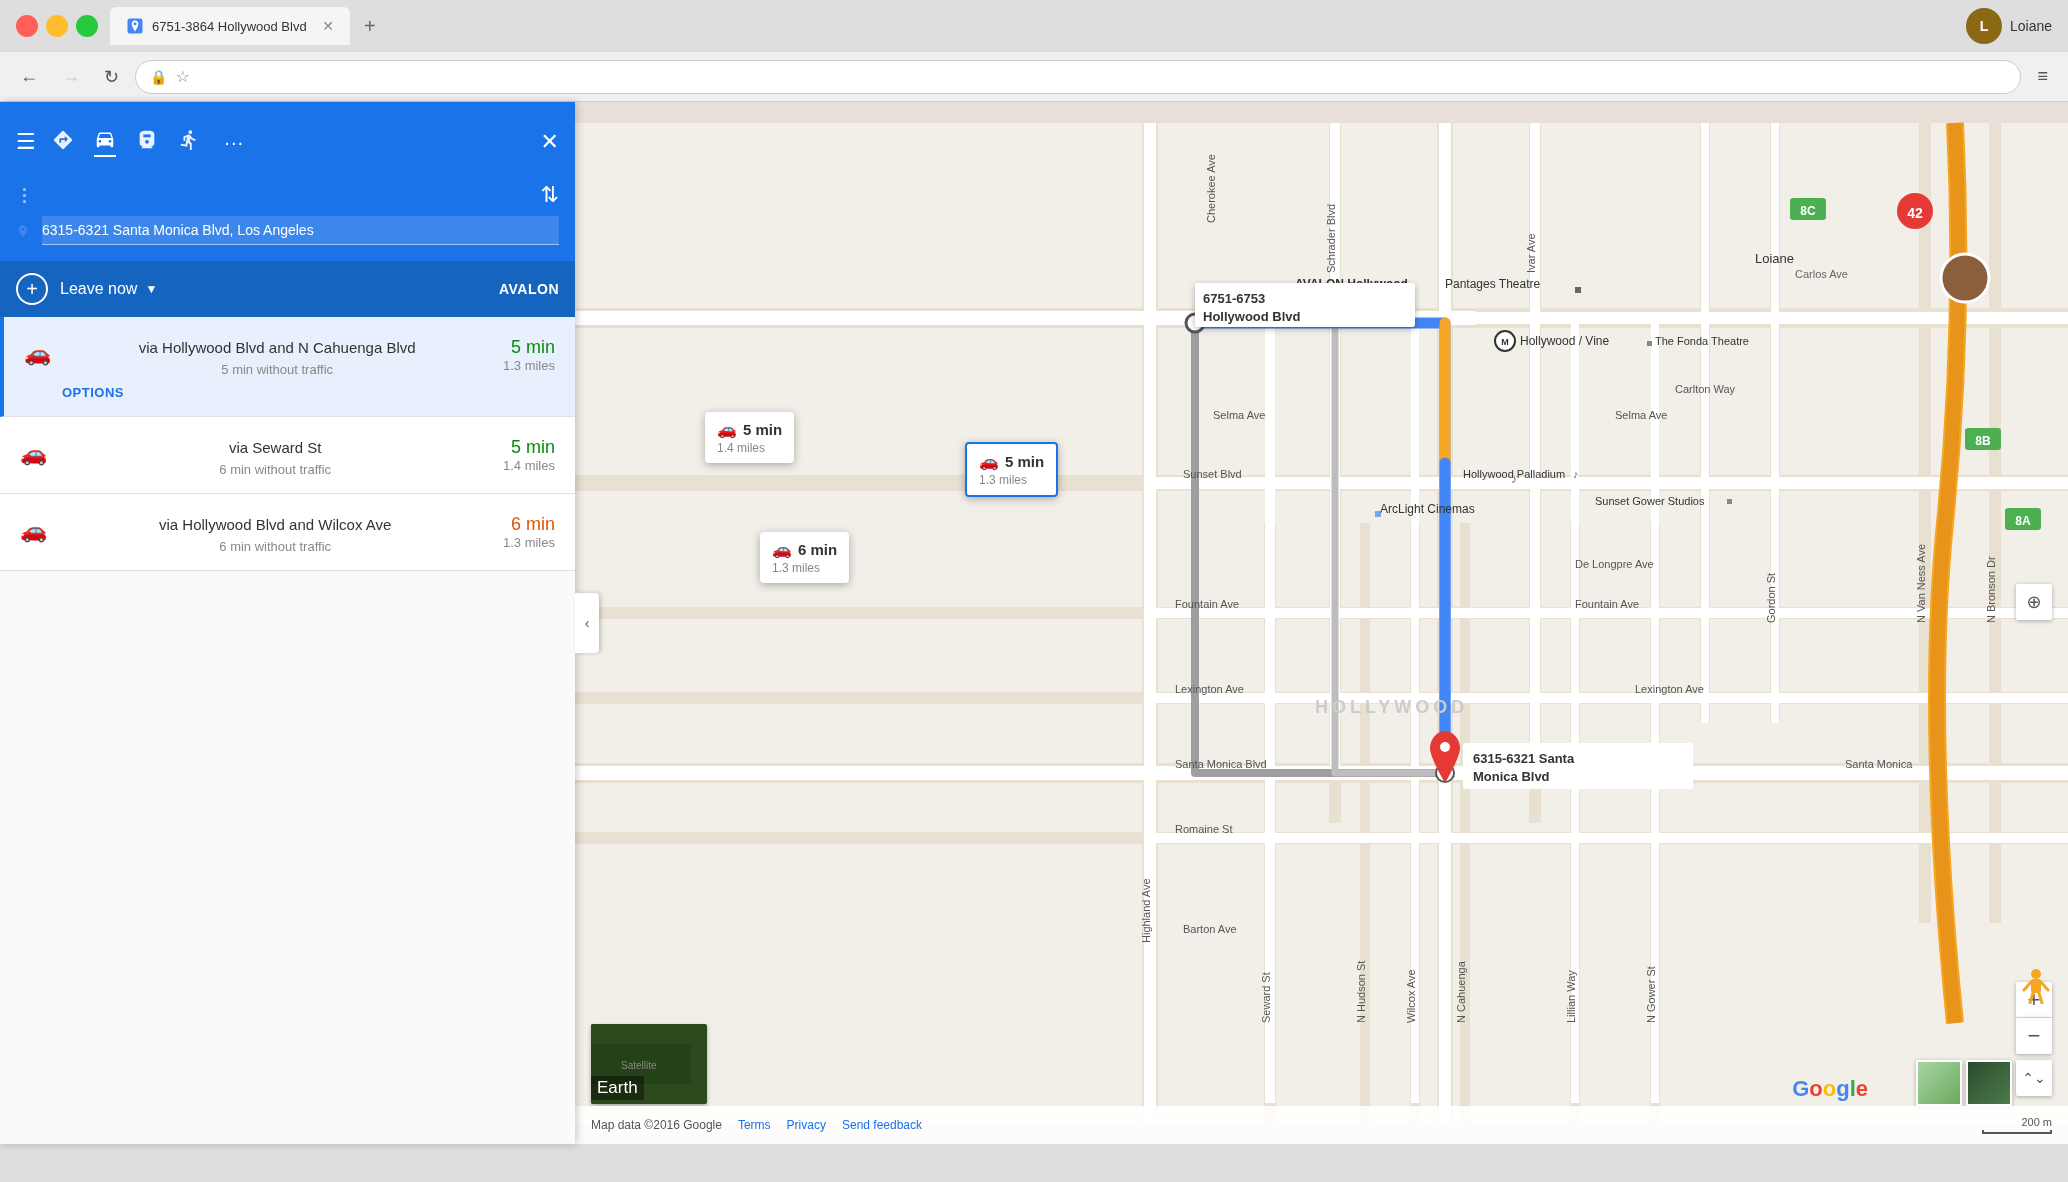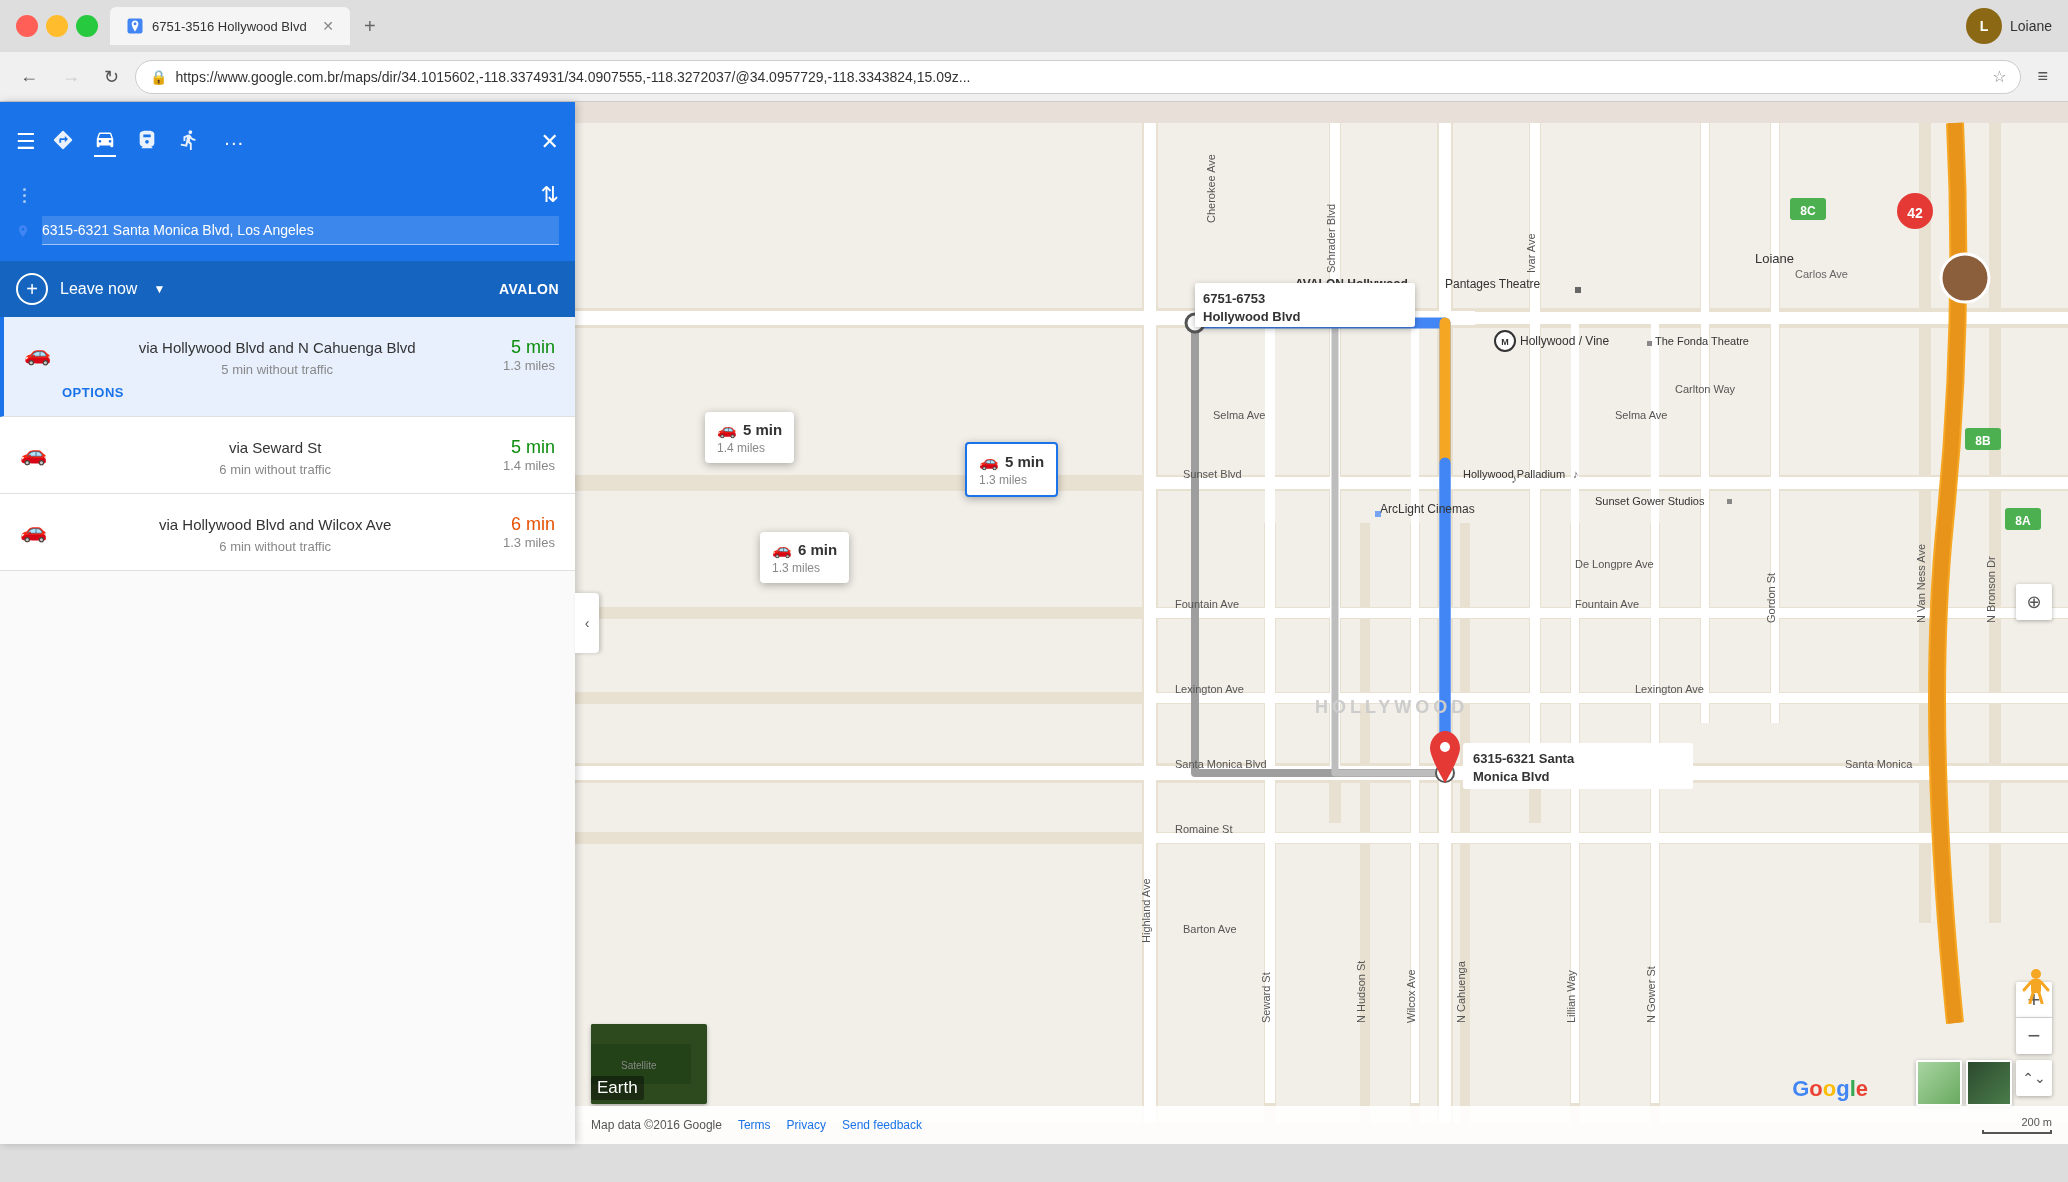--- a/index.html
+++ b/index.html
@@ -210,21 +210,21 @@
     }
     .leave-now-btn {
       background: none;
       border: none;
       color: white;
       font-size: 16px;
       font-weight: 500;
       cursor: pointer;
       display: flex;
       align-items: center;
-      gap: 16px;
+      gap: 8px;
     }
     .dropdown-arrow { font-size: 12px; }
     .options-btn {
       margin-left: auto;
       background: none;
       border: none;
       color: white;
       font-size: 14px;
       font-weight: 600;
       cursor: pointer;
@@ -435,38 +435,37 @@
     </div>
 
     <div class="tab-bar" style="flex:1; display:flex; align-items:flex-end; padding:0; background:transparent;">
       <div class="tab">
 
         <svg width="18" height="18" viewBox="0 0 24 24">
           <rect x="2" y="2" width="20" height="20" rx="3" fill="#4285F4"></rect>
           <path d="M12 4.5C9.5 4.5 7.5 6.5 7.5 9c0 3.5 4.5 10.5 4.5 10.5S16.5 12.5 16.5 9c0-2.5-2-4.5-4.5-4.5z" fill="white"></path>
           <circle cx="12" cy="9" r="2" fill="#4285F4"></circle>
         </svg>
-        <span class="tab-title">6751-3516 Hollywood Blvd</span>
+        <span class="tab-title">6751-3864 Hollywood Blvd</span>
         <span class="tab-close">✕</span>
       </div>
       <button class="tab-new">+</button>
     </div>
     <div style="display:flex; align-items:center; gap:8px; margin-left:auto;">
       <div class="user-avatar">L</div>
       <span style="font-size:14px; color:#333;">Loiane</span>
     </div>
   </div>
 
   <div class="nav-bar">
     <button class="nav-btn">←</button>
     <button class="nav-btn disabled">→</button>
     <button class="nav-btn">↻</button>
     <div class="address-bar">
       <span class="lock-icon">🔒</span>
-      <span class="address-text">https://www.google.com.br/maps/dir/34.1015602,-118.3374931/34.0907555,-118.3272037/@34.0957729,-118.3343824,15.09z...</span>
       <span class="star-icon">☆</span>
     </div>
     <span class="menu-icon">≡</span>
   </div>
 </div>
 
 <div class="main-content">
 
   <div class="sidebar">
 

